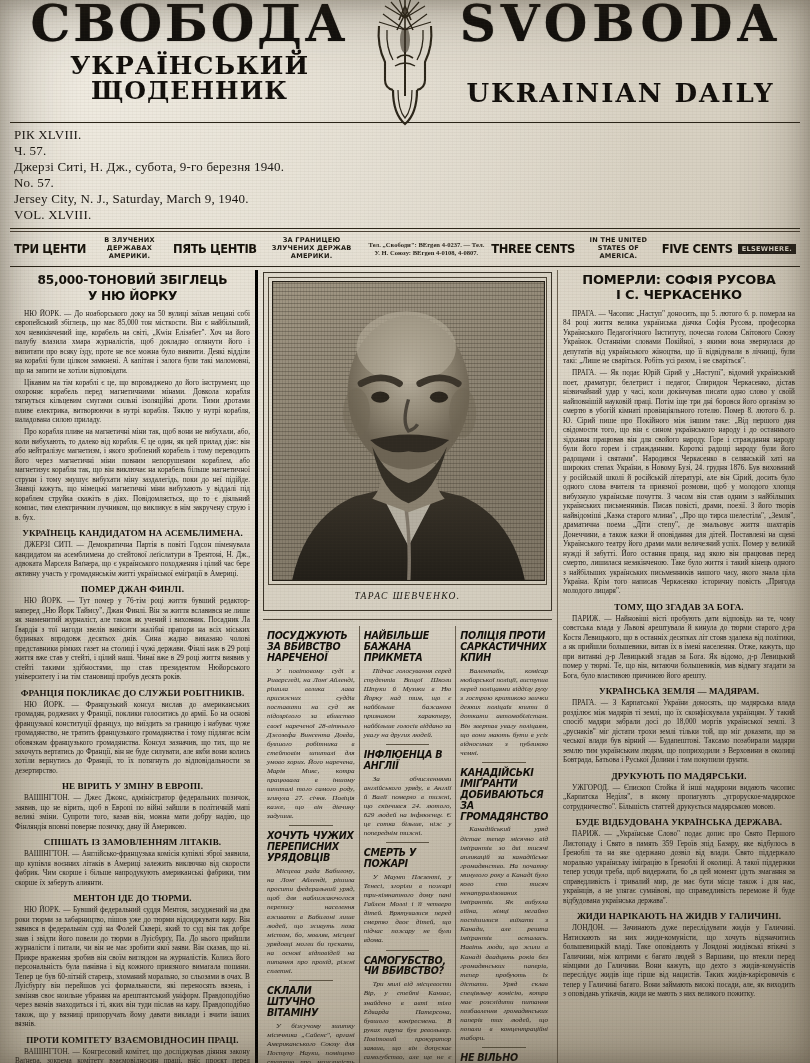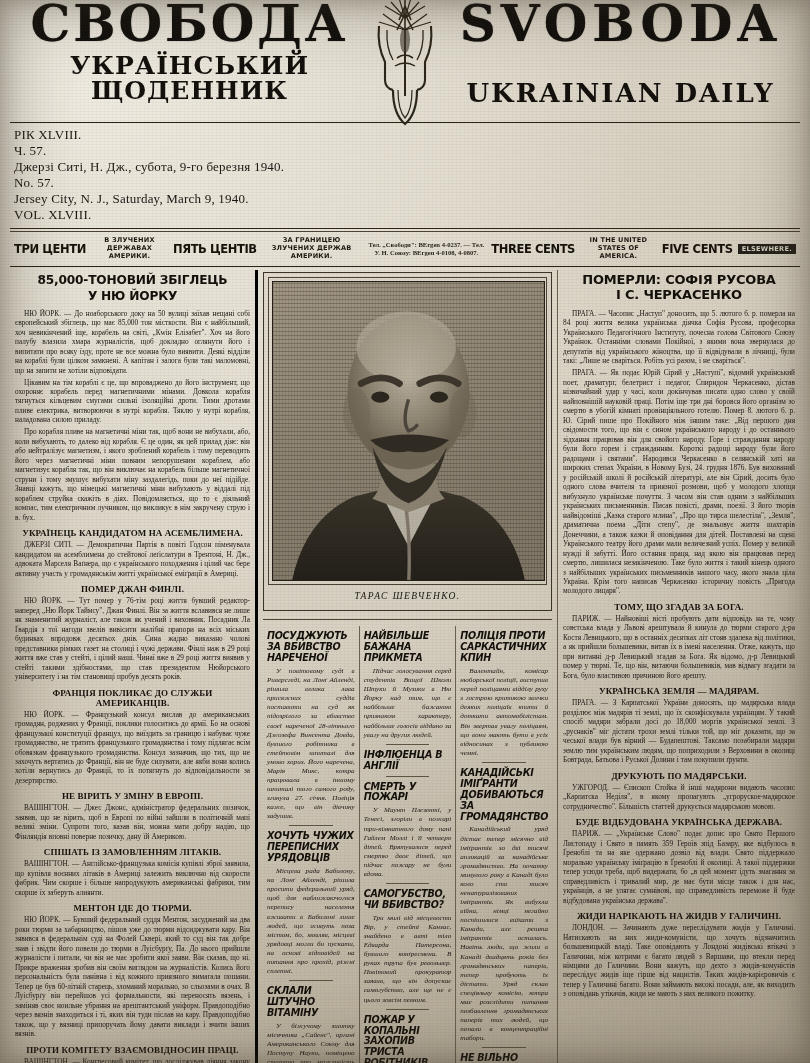--- a/index.html
+++ b/index.html
@@ -267,21 +267,21 @@
       <div class="hl hl-main">85,000-ТОНОВИЙ ЗБІГЛЕЦЬ</div>
       <div class="hl hl-main" style="margin-top:-3px;">У НЮ ЙОРКУ</div>
       <p class="body">НЮ ЙОРК. — До ноаборського доку на 50 вулиці заїхав нещанi собі європейський збіглець, що має 85,000 тон мiсткости. Він є найбільший, хоч невикінчений іще, корабель на світі, „Кwін Елізабет". Хоч на його палубу влазила хмара журналістів, щоб докладно оглянути його і випитати про всяку їзду, проте не все можна було виявити. Деякі відділи на кораблі були цілком замкнені. А капітан і залога були такі маломовні, що на запити не хотіли відповідати.</p>
       <p class="body">Цікавим на тім кораблі є це, що впроваджено до його інструмент, що охороняє корабель перед магнетичними мінами. Довкола корабля тягнуться кільцевим смугами сильні ізоляційні дроти. Тими дротами пливе електрика, витворюючи в нутрі корабля. Тяклю у нутрі корабля, наладована силою приладу.</p>
       <p class="body">Про корабля пливе на магнетичні міни так, щоб вони не вибухали, або, коли вибухають, то далеко від корабля. Є це один, як цей прилад діяє: він або нейтралізує магнетизм, і якого зроблений корабель і тому переводить його через магнетичні міни повним непорушеним кораблем, або магнетизує корабля так, що він виключає на корабель більше магнетичної струни і тому змушує вибухати міну заздалегідь, поки до неї підійде. Знавці кажуть, що німецькі магнетичні міни вибухають у віддалі під кораблем струйка скажіть в діях. Повідомляється, що то є діяльний компас, тим електричним лучником, що викликує в нім закручену струю і в. бух.</p>
       <div id="left-stories">
           <div class="hl-sub">УКРАЇНЕЦЬ КАНДИДАТОМ НА АСЕМБЛИМЕНА.</div>
           <p class="body">ДЖЕРЗІ СИТІ. — Демократична Партія в повіті Годсон піменувала кандидатом на асемблимена до стейтової леґіслатури в Трентоні, Н. Дж., адвоката Марселя Ваґнера, що є українського походження і цілий час бере активну участь у громадянськім житті української еміґрації в Америці.</p>
           <div class="hl-sub">ПОМЕР ДЖАН ФИНЛІ.</div>
           <p class="body">НЮ ЙОРК. — Тут помер у 76-тім році життя бувший редактор-наперед „Ню Йорк Таймсу", Джан Финлі. Він за життя вславився не лише як знаменитий журналіст, але також як учений і виховник. Посадник Ла Ґвардія з тої нагоди звелів вивісити жалібні прапори на всіх міських будинках впродовж десятьох днів. Сина жадно виказано чолові представники рімких газет на столиці і чужі держави. Фінлі наж в 29 році життя вже став у стейті, і цілий наші. Чинаї вже в 29 році життя виявив у стейті такими здібностями, що став президентом Нюйорського університету і на тім становищі пробув десять років.</p>
-          <div class="hl-sub">ФРАНЦІЯ ПОКЛИКАЄ ДО СЛУЖБИ АМЕРИКАНЦІВ.</div>
+          <div class="hl-sub">ФРАНЦІЯ ПОКЛИКАЄ ДО СЛУЖБИ РОБІТНИКІВ.</div>
           <p class="body">НЮ ЙОРК. — Французький консул вислав до американських громадян, роджених у Франції, поклики голоситись до армії. Бо на основі французької конституції француз, що виїздить за границю і набуває чуже громадянство, не тратить французького громадянства і тому підлягає всім обовязкам французького громадянства. Консул зазначив, що тих, що не захочуть вертатись до Франції, він не буде силувати, але якби вони колись хотіли вернутись до Франції, то їх потягнуть до відповідальности за дезертирство.</p>
           <div class="hl-sub">НЕ ВІРИТЬ У ЗМІНУ В ЕВРОПІ.</div>
           <p class="body">ВАШІНГТОН. — Джес Джонс, адміністратор федеральних позичок, заявив, що не вірить, щоб в Европі по війні зайшли в політичній мапі великі зміни. Супроти того, казав він, можна мати добру надію, що Фінляндія вповні поверне позичку, дану їй Америкою.</p>
           <div class="hl-sub">СПІШАТЬ ІЗ ЗАМОВЛЕННЯМ ЛІТАКІВ.</div>
           <p class="body">ВАШІНГТОН. — Англійсько-французька комісія купівлі зброї заявила, що купівля воєнних літаків в Америці залежить виключно від скорости фабрик. Чим скорше і більше напродукують американські фабрики, тим скорше їх заберуть алиянти.</p>
           <div class="hl-sub">МЕНТОН ІДЕ ДО ТЮРМИ.</div>
           <p class="body">НЮ ЙОРК. — Бувший федеральний суддя Ментон, засуджений на два роки тюрми за хабарництво, пішов уже до тюрми відсиджувати кару. Він зявився в федеральнім суді на Фолей Сквері, який то суд він так добре знав і звідти його повели до тюрми в Луісбурґу, Па. До нього прийшли журналісти і питали, чи він не має зробити якої заяви. Він сказав, що ні. Прикре враження зробив він своїм виглядом на журналістів. Колись його персональність була панівна і від кожного приязного вимагала пошани. Тепер це був 60-літній старець, зломаний морально, зо сльозами в очах. В Луісбурґу він перейшов усі формальности, які переносять вязень, і заміняв своє ноильне убрання на арештантський уніформ. Правдоподібно через вязнів знаходиться і ті, яких він туди післав на кару. Правдоподібно також, що у вязниці припоручать йому давати виклади і вчити інших вязнів.</p>
           <div class="hl-sub">ПРОТИ КОМІТЕТУ ВЗАЄМОВІДНОСИН ПРАЦІ.</div>
           <p class="body">ВАШІНГТОН. — Конгресовий комітет, що досліджував діяння закону Ваґнера, зокрема комітету взаємовідносин праці, вніс проєкт перед конґрес, щоб той закон основно змінити, а комітет взаємовідносини праці цілком усунути. На те місце створити тіло з трьох людей, що мало би на увазі доносити про ламання закону судовим властям.</p>
           <div class="hl-sub">ЗА ЗАКОН ГЕЧА.</div>
@@ -350,20 +350,21 @@
             <p class="body narrow">Місцева рада Бабилону, на Лонґ Айленді, рішила просити федеральний уряд, щоб для наближаючогося перепису населення вживати в Бабилоні лише людей, що живуть поза містом, бо, мовляв, місцеві урядовці могли би пускати, на основі відповідей на питання про прохід, ріжні сплетні.</p>
             <div class="sep-short"></div>
             <div class="hl-cond">СКЛАЛИ ШТУЧНО ВІТАМІНУ</div>
             <p class="body narrow">У біжучому зшитку місячника „Сайенс", органі Американського Союзу для Поступу Науки, поміщено статтю про можливість зложення хемічним способом вітаміну, що її доконче потрібно до нормального росту.</p>
           </div>
         <div class="mid-col" id="mid-col-2">
             <div class="hl-cond">НАЙБІЛЬШЕ БАЖАНА ПРИКМЕТА</div>
             <p class="body narrow">Підчас голосування серед студентів Вищої Школи Штуки й Музики в Ню Йорку над тим, що є найбільше бажаною признаком характеру, найбільше голосів віддано за увагу на других людей.</p>
             <div class="sep-short"></div>
             <div class="hl-cond">ІНФЛЮЕНЦА В АНГЛІЇ</div>
+            <p class="body narrow">За обчисленнями англійського уряду, в Англії й Валії померло в тижні, що скінчився 24. лютого, 629 людей на інфлюєнцу. Є це сотка більше, ніж у попереднім тижні.</p>
             <div class="sep-short"></div>
             <div class="hl-cond">СМЕРТЬ У ПОЖАРІ</div>
             <p class="body narrow">У Маунт Плєзенті, у Тенесі, згоріли в пожарі три-кімнатного дому пані Гайлєм Моллі і її четверо дітей. Врятувалися перед смертю двоє дітей, що підчас пожару не були вдома.</p>
             <div class="sep-short"></div>
             <div class="hl-cond">САМОГУБСТВО, ЧИ ВБИВСТВО?</div>
             <p class="body narrow">Три милі від місцевости Вір, у стейті Канзас, знайдено в авті тіло Едварда Патерсона, бувшого конґресмена. В руках трупа був револьвер. Повітовий прокуратор заявив, що він допускає самогубство, але ще не є цього зовсім певним.</p>
             <div class="sep-short"></div>
             <div class="hl-cond">ПОЖАР У КОПАЛЬНІ ЗАХОПИВ ТРИСТА РОБІТНИКІВ</div>
           </div>
         <div class="mid-col" id="mid-col-3">

